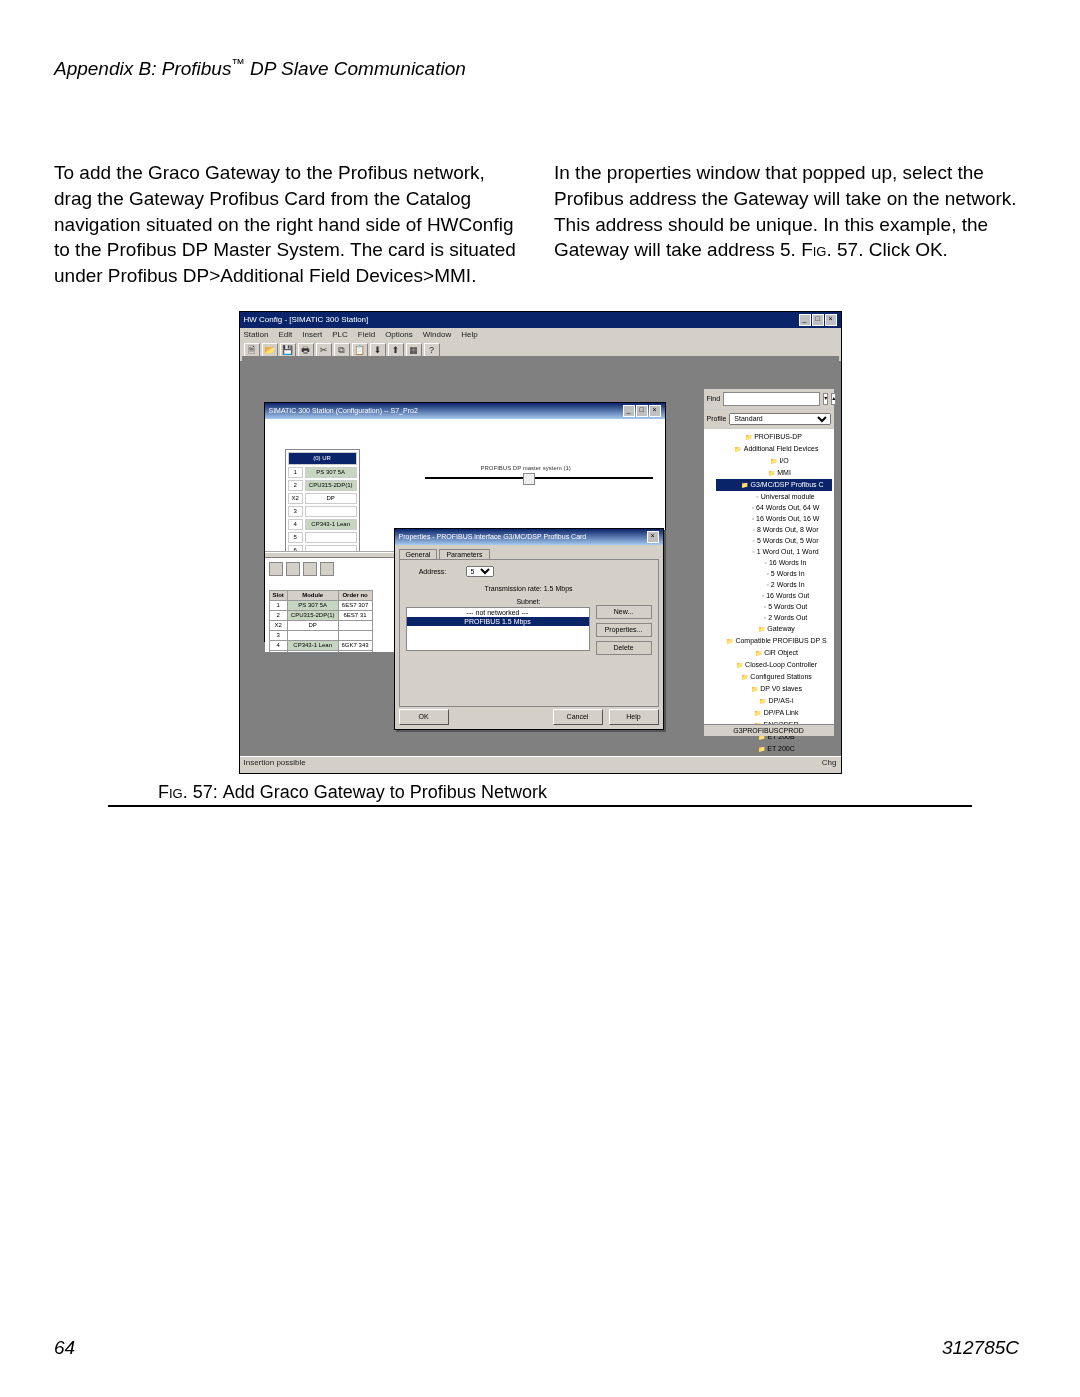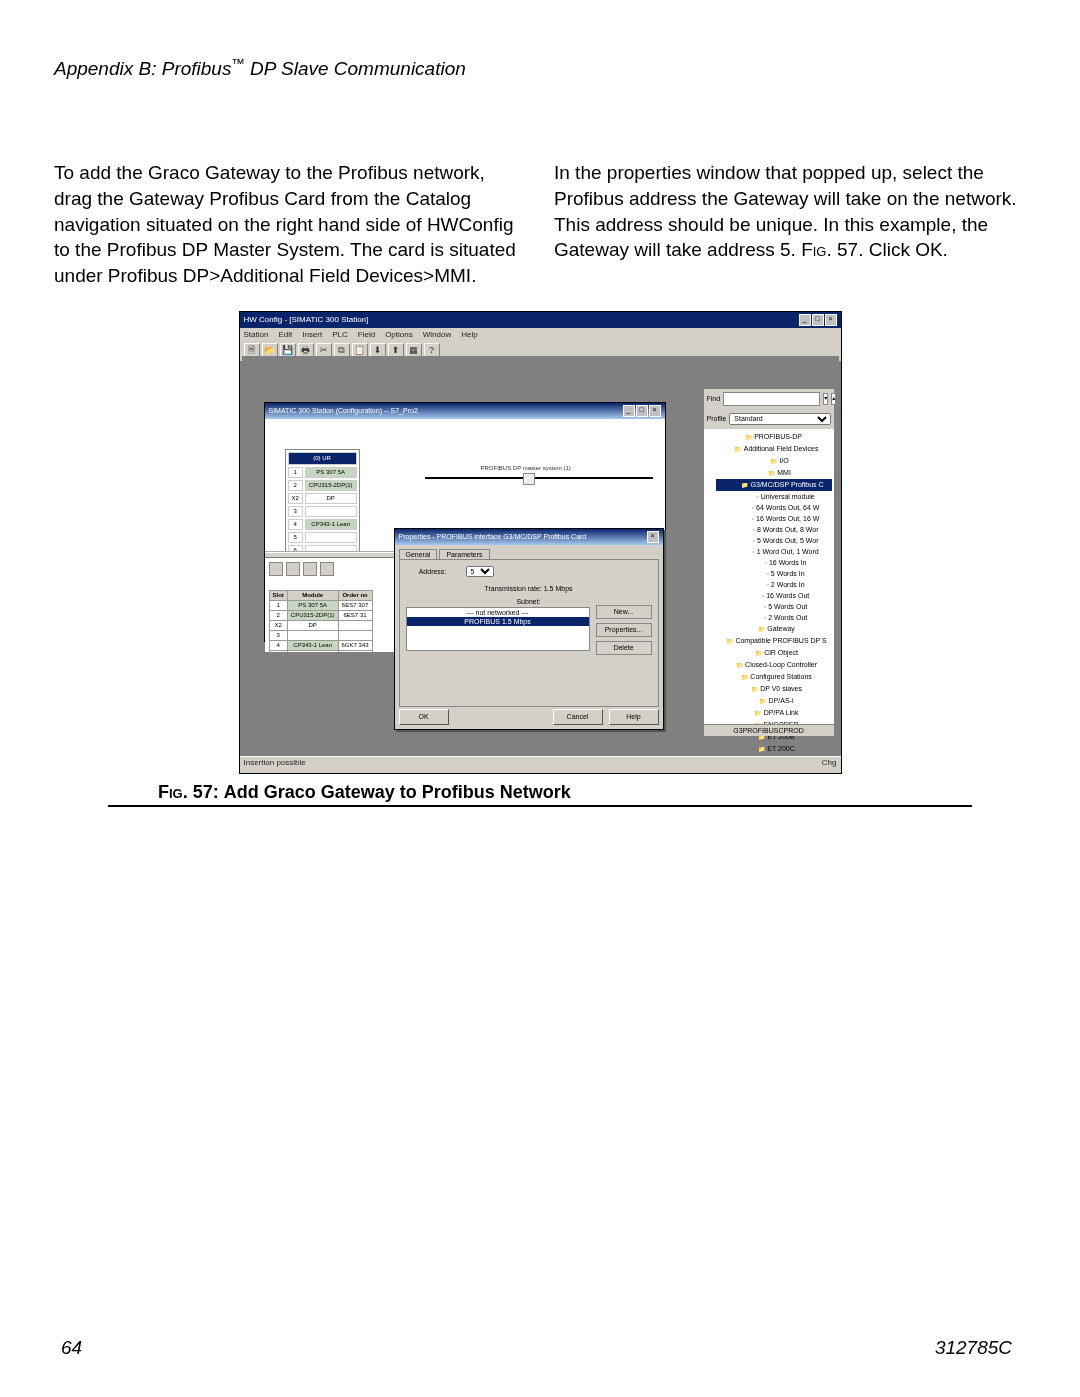--- a/index.html
+++ b/index.html
@@ -34,42 +34,41 @@
     gap: 28px;
     font-size: 19px;
     line-height: 1.35;
     margin-bottom: 22px;
   }
   .two-col .col { flex: 1; margin-top: 34px; }
   .smallcaps { font-variant: small-caps; }
   .figure-wrap { text-align: center; }
   .figure-caption {
     font-size: 18px;
-    font-weight: bold;
+    font-weight: normal;
     text-align: left;
     margin: 8px 0 6px 104px;
   }
   .caption-prefix { font-variant: small-caps; }
   hr.fig-rule {
     border: none;
     border-top: 2px solid #000;
     margin: 0 54px 0 54px;
     position: relative;
     top: -4px;
   }
   .footer {
     position: absolute;
     bottom: 38px;
     left: 54px;
-    right: 68px;
+    right: 61px;
     display: flex;
     justify-content: space-between;
     font-style: italic;
     font-size: 19px;
-    margin-left: 7px;
   }
 
   
   .shot-outer {
     width: 603px;
     height: 463px;
     margin: 0 auto;
     background: #808080;
     border: 1px solid #000;
     position: relative;

